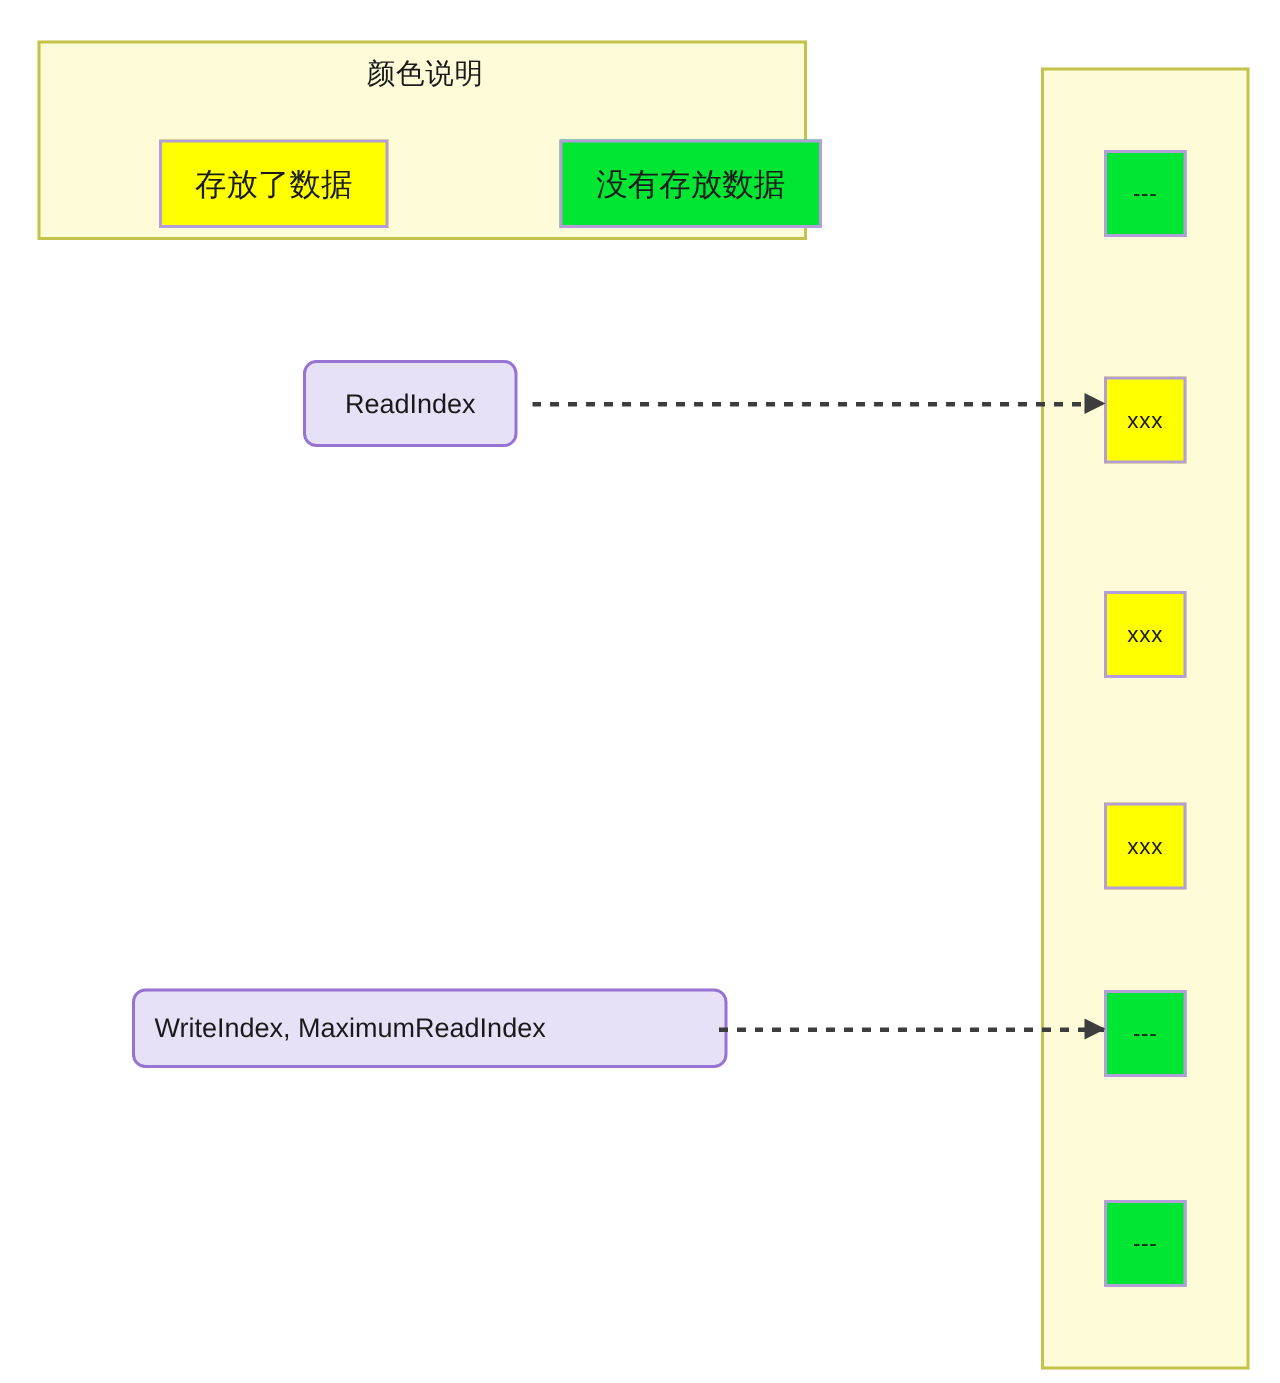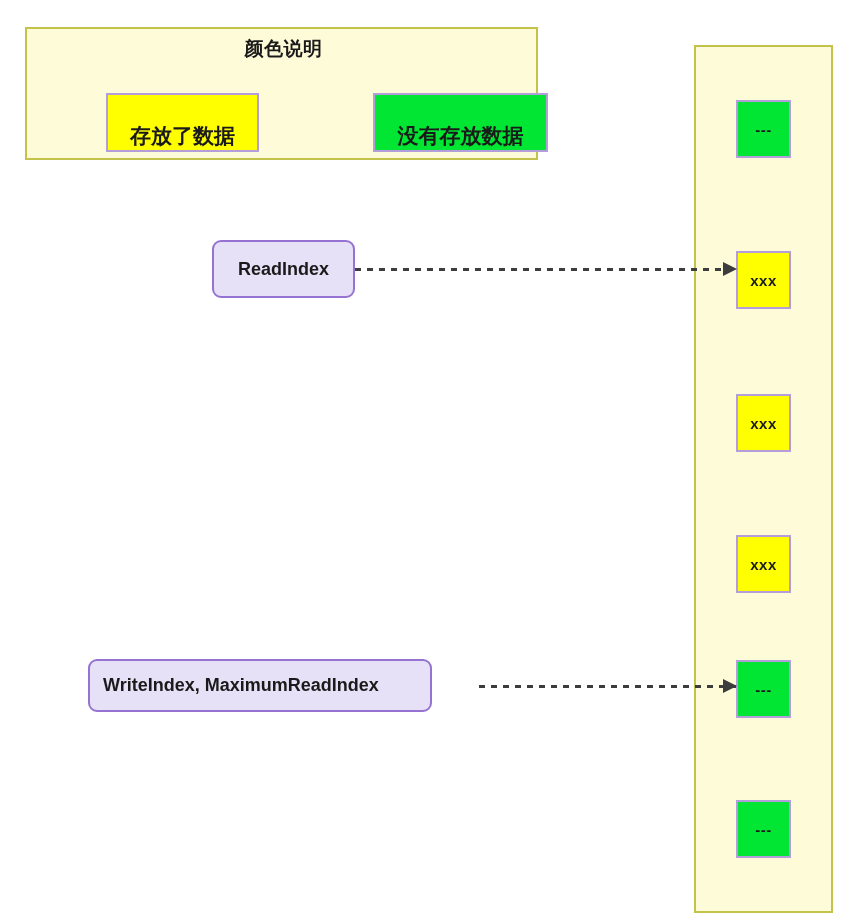--- a/index.html
+++ b/index.html
@@ -1,19 +1,19 @@
 <!DOCTYPE html>
 <html><head>
 <meta charset="utf-8">
 <style>
   html,body{margin:0;padding:0;background:#ffffff;}
   body{width:853px;height:922px;position:relative;overflow:hidden;
        font-family:"Liberation Sans","DejaVu Sans",sans-serif;}
 
-  .stage{position:absolute;left:0;top:0;width:853px;height:922px;font-weight:bold;}
+  .stage{position:absolute;left:0;top:0;width:853px;height:922px;}
 
   
   .container{
     position:absolute;
     background:#fdfbd8;
     border:2px solid #c3c34b;
     box-sizing:border-box;
   }
   #legend-container{left:25px;top:27px;width:513px;height:133px;}
   #buffer-container{left:694px;top:45px;width:139px;height:868px;}
@@ -21,21 +21,21 @@
   
   .legend-title{
     position:absolute;left:0;top:7px;width:513px;
     text-align:center;font-size:19px;color:#1a1a1a;
     letter-spacing:0.5px;
   }
   .legend-swatch{
     position:absolute;
     border:2px solid #b39ddb;
     box-sizing:border-box;
-    display:flex;align-items:flex-end;justify-content:center;
+    display:flex;align-items:center;justify-content:center;
     font-size:21px;color:#1a1a1a;
   }
   #legend-swatch-stored{left:79px;top:64px;width:153px;height:59px;background:#ffff00;}
   #legend-swatch-empty{left:308px;top:64px;width:175px;height:59px;background:#00e633;margin-left:38px;}
 
   
   .cell{
     position:absolute;left:736px;width:55px;height:58px;
     border:2px solid #b39ddb;
     box-sizing:border-box;
@@ -51,22 +51,22 @@
     position:absolute;
     background:#e6e1f7;
     border:2px solid #9673d3;
     border-radius:9px;
     box-sizing:border-box;
     display:flex;align-items:center;
     padding:0 13px;
     font-size:18px;color:#1a1a1a;
     white-space:nowrap;
   }
-  #pointer-readindex{left:212px;top:240px;width:143px;height:58px;justify-content:center;}
-  #pointer-writeindex{left:88px;top:659px;width:344px;height:53px;}
+  #pointer-readindex{left:202px;top:240px;width:143px;height:58px;justify-content:center;}
+  #pointer-writeindex{left:88px;top:659px;width:397px;height:53px;}
 
   
   .connector{position:absolute;height:14px;}
   .connector .dash{
     position:absolute;left:0;top:6px;height:3px;width:100%;
     background-image:repeating-linear-gradient(to right,
         #3d3d3d 0px,#3d3d3d 6px, rgba(0,0,0,0) 6px, rgba(0,0,0,0) 12px);
   }
   .connector .head{
     position:absolute;right:-1px;top:0px;

